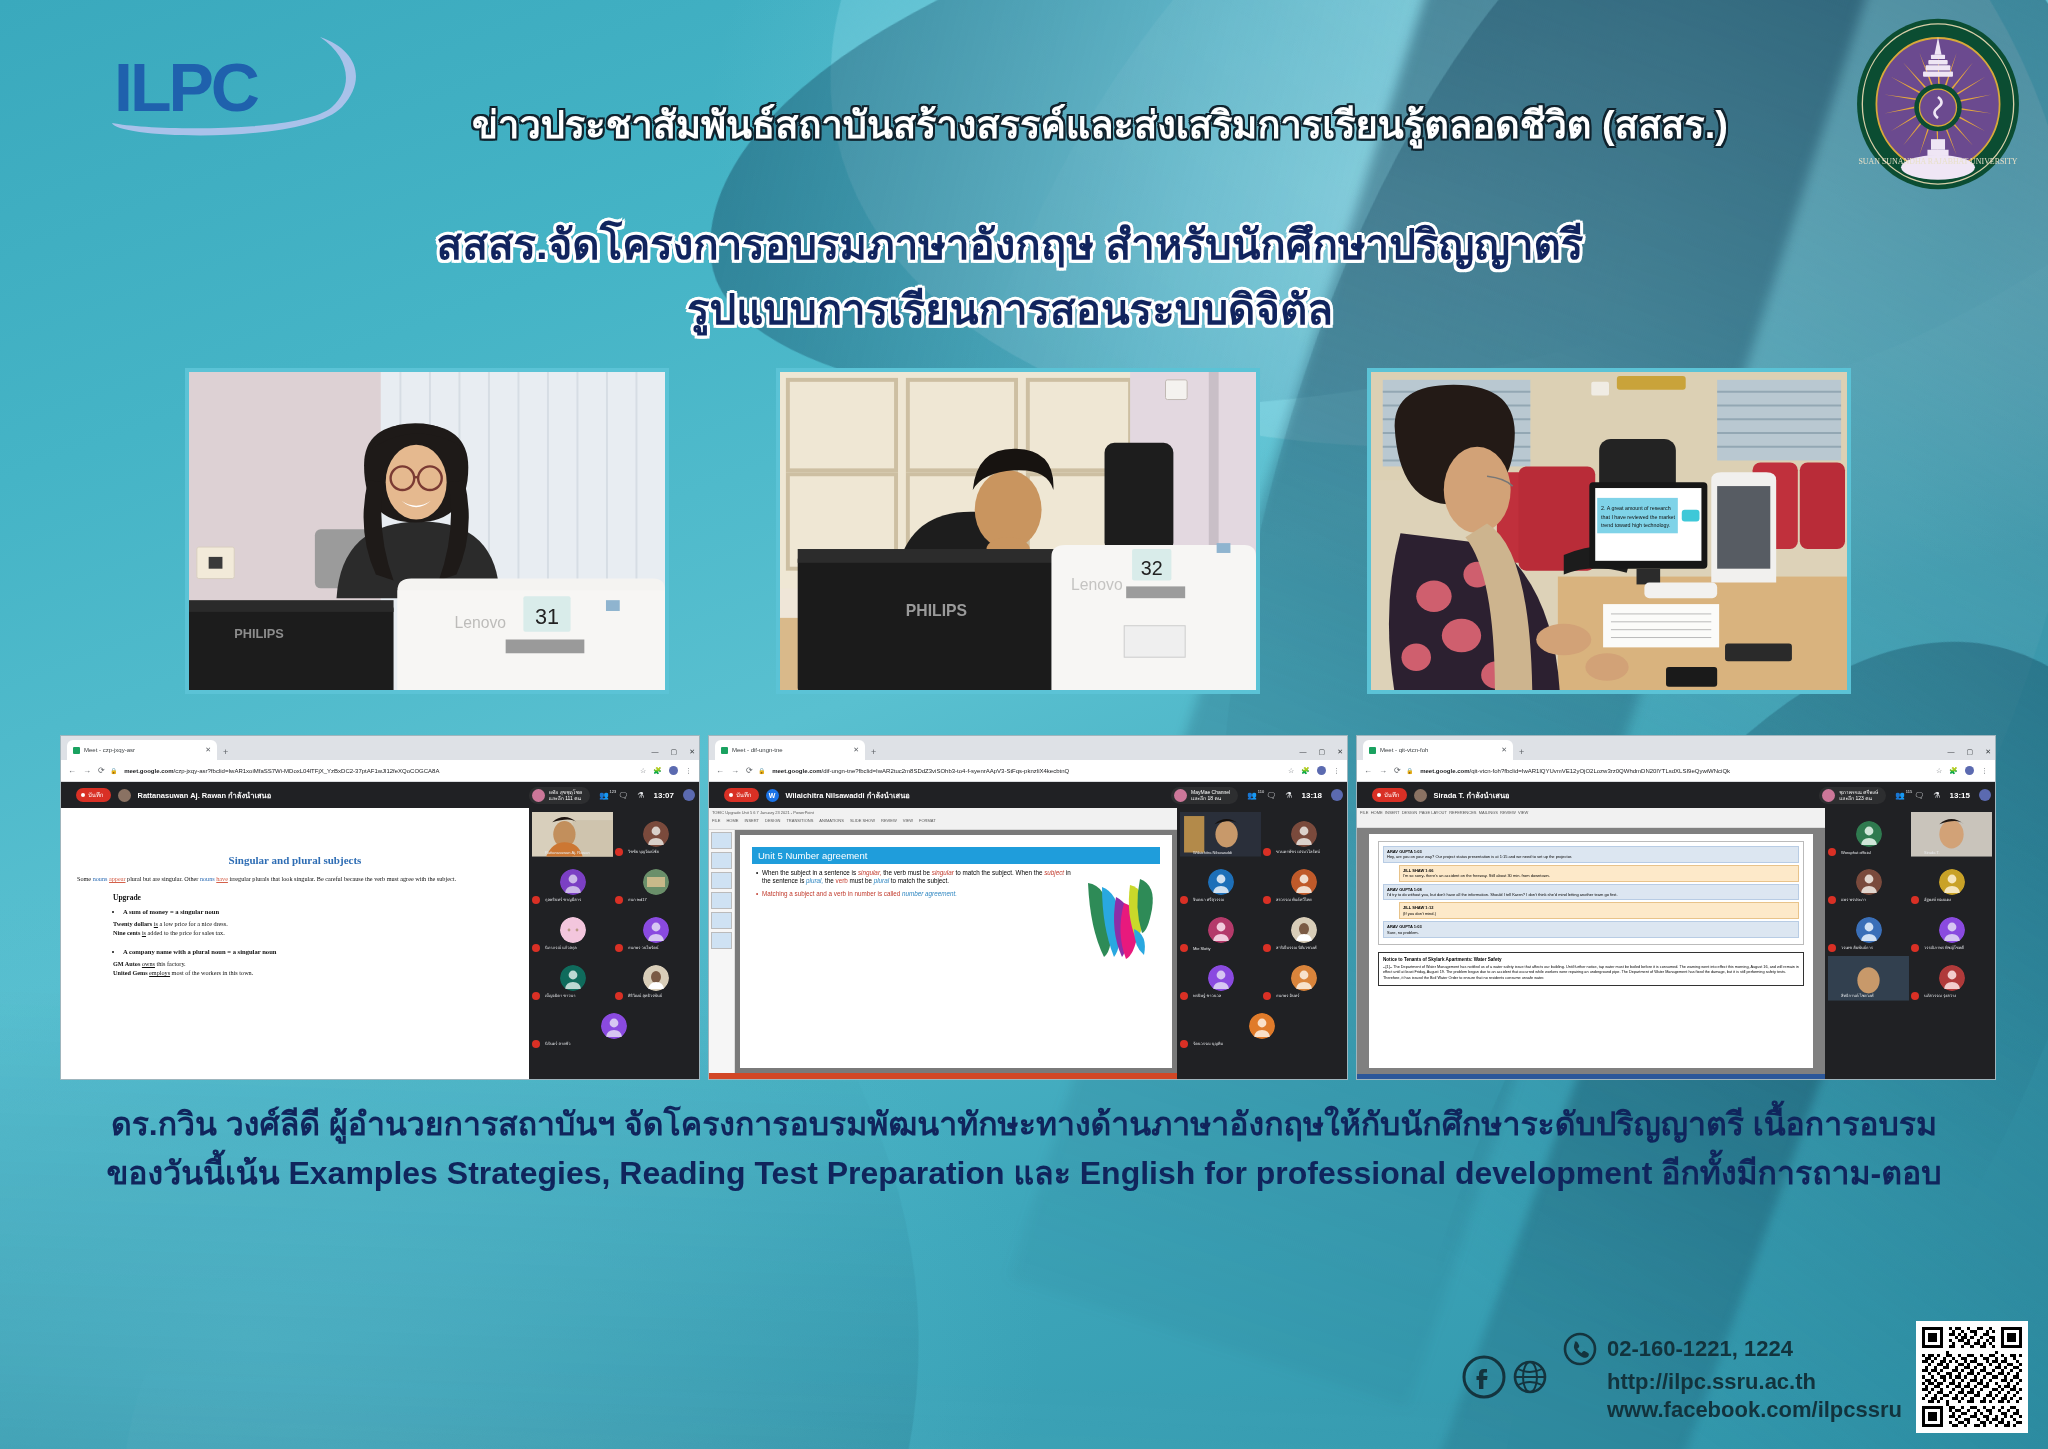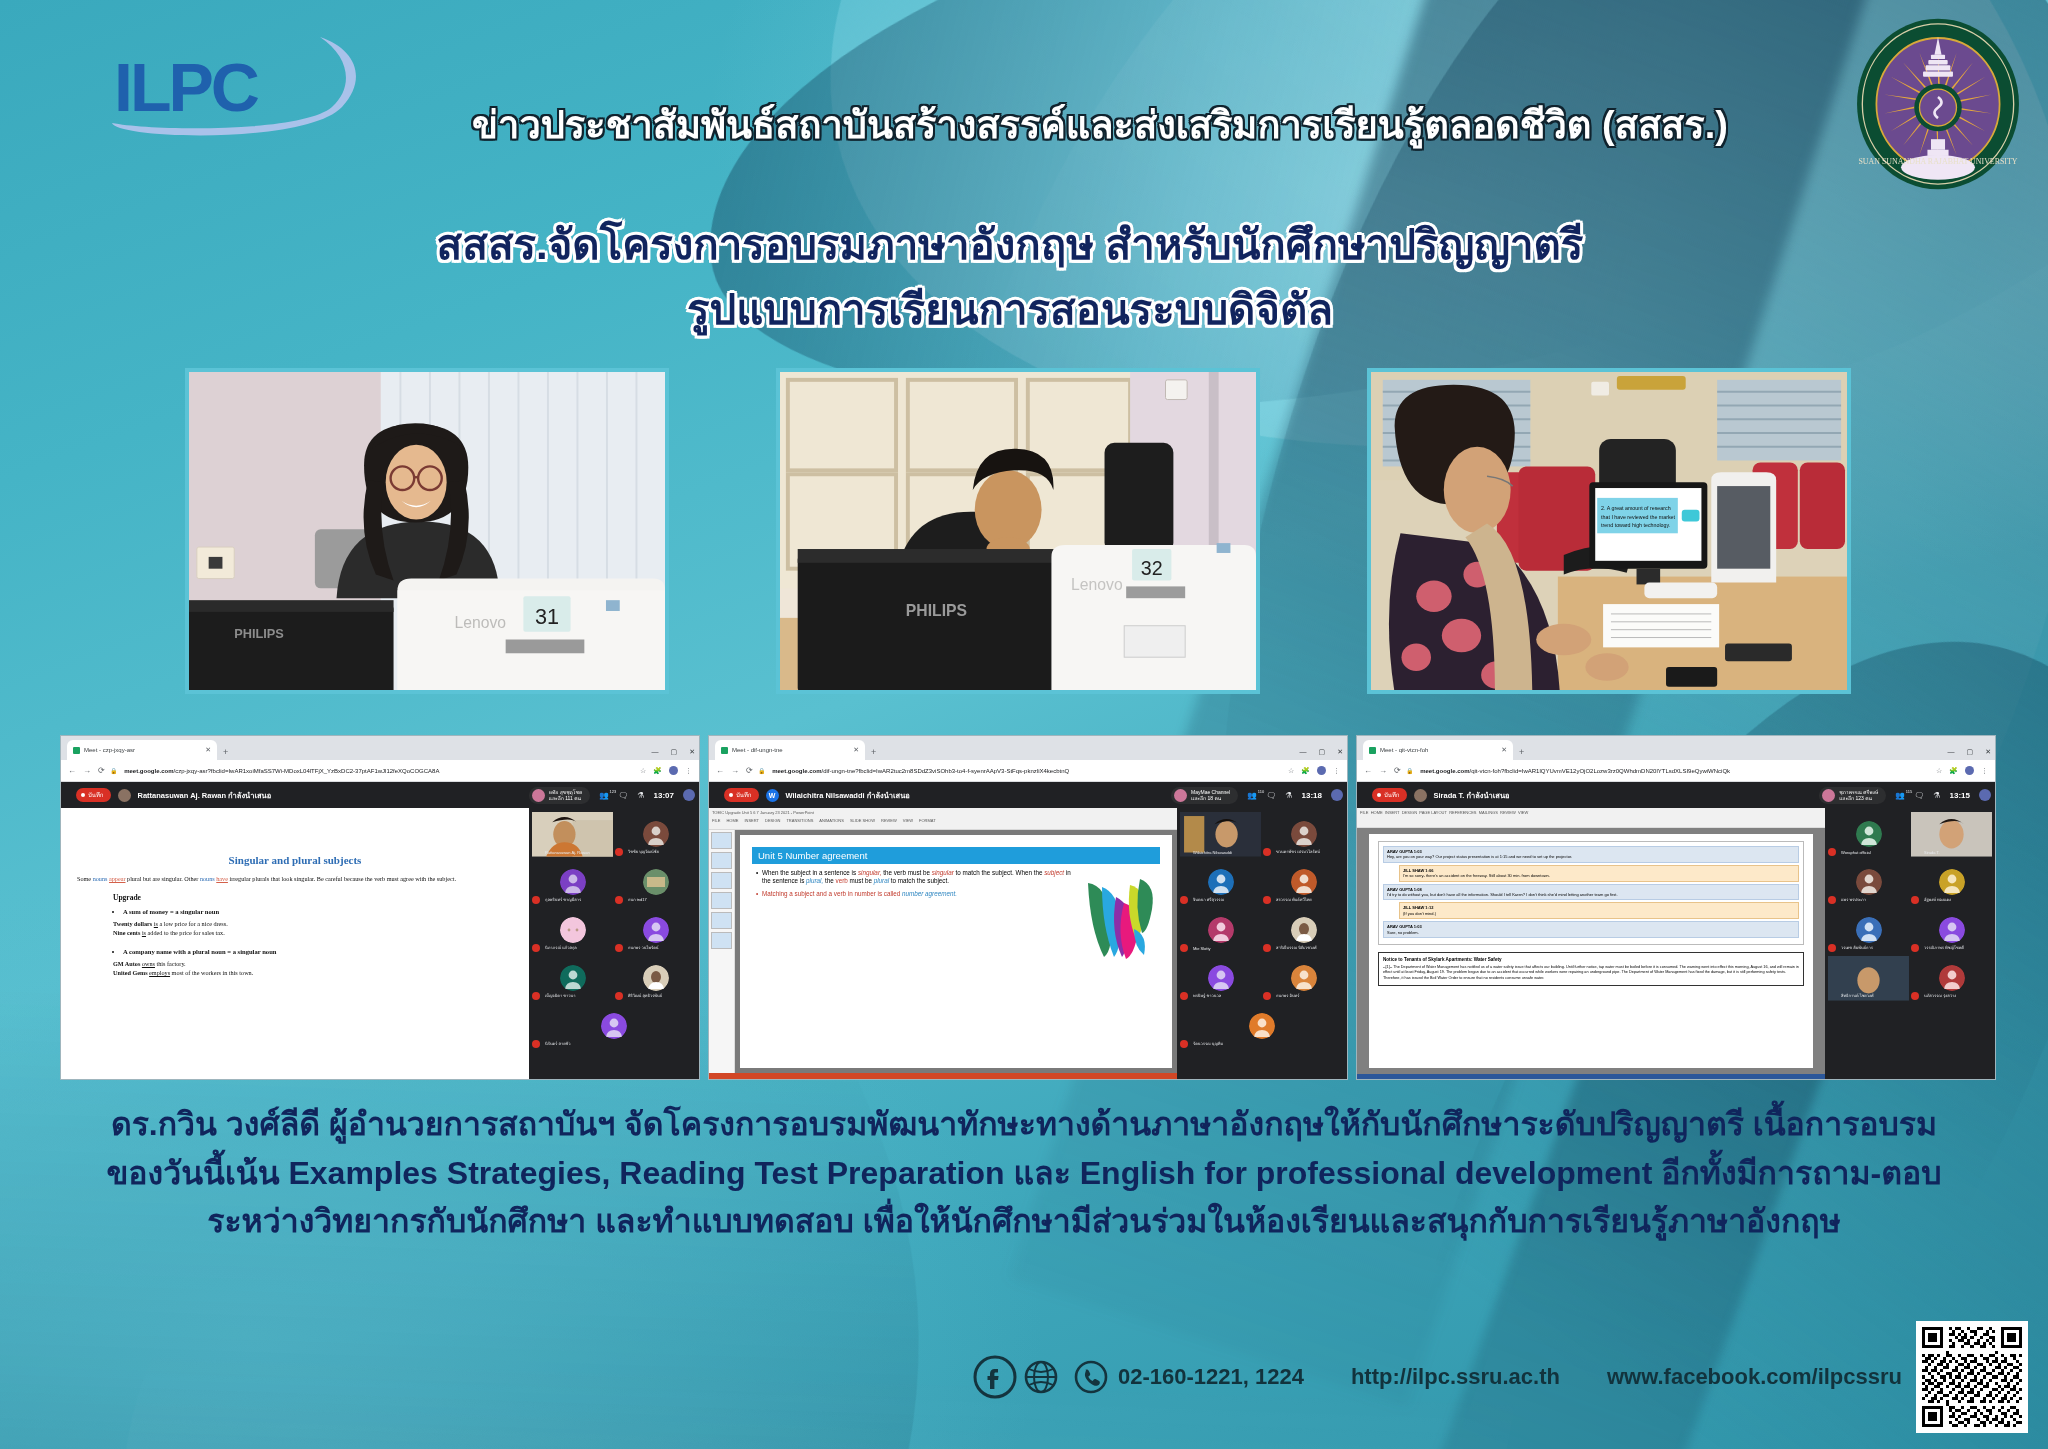--- a/index.html
+++ b/index.html
@@ -255,21 +255,21 @@
   
   .body-text {
     position:absolute; left:62px; top:1100px; width:1924px;
     color:#10255c; font-weight:bold; font-size:32px; line-height:1.52;
     text-align:center;
   }
   .body-text div { white-space:nowrap; }
 
   
   .footer { position:absolute; right:20px; bottom:14px; height:116px; display:flex; align-items:center; gap:14px; }
-  .contact-col { display:flex; flex-direction:row; justify-content:center; gap:2px; color:#12333d; }
+  .contact-col { display:flex; flex-direction:column; justify-content:center; gap:2px; color:#12333d; }
   .contact-line { display:flex; align-items:center; gap:9px; font-size:22px; font-weight:bold; }
   .cico { width:36px; height:36px; flex:none; }
   .fb-ico { width:44px; height:44px; }
   .qr { width:112px; height:112px; background:#fff; padding:6px; }
   .footer-stack { display:flex; align-items:center; gap:6px; }
 </style>
 </head>
 <body>
 
 <div id="poster">
@@ -1005,21 +1005,20 @@
             <span class="lbl">นภัสวรรณ รุ่งสว่าง</span>
           </div>
         </div>
       </div>
     </div>
   </div>
 
   <div class="body-text">
     <div>ดร.กวิน วงศ์ลีดี ผู้อำนวยการสถาบันฯ จัดโครงการอบรมพัฒนาทักษะทางด้านภาษาอังกฤษให้กับนักศึกษาระดับปริญญาตรี เนื้อการอบรม</div>
     <div>ของวันนี้เน้น Examples Strategies, Reading Test Preparation  และ English for professional development อีกทั้งมีการถาม-ตอบ</div>
-    <div>ระหว่างวิทยากรกับนักศึกษา และทำแบบทดสอบ เพื่อให้นักศึกษามีส่วนร่วมในห้องเรียนและสนุกกับการเรียนรู้ภาษาอังกฤษ</div>
   </div>
 
   <div class="footer">
     <div class="footer-stack">
       <svg class="fb-ico" viewBox="0 0 44 44">
         <circle cx="22" cy="22" r="20" fill="none" stroke="#14343e" stroke-width="3"></circle>
         <path d="M25 14h-3.5c-2.6 0-4.5 1.9-4.5 4.6V21h-2.5v4H17v9h4.4v-9H25l.6-4h-4.2v-2.1c0-.9.4-1.4 1.5-1.4H25z" fill="#14343e"></path>
       </svg>
       <svg class="cico" viewBox="0 0 36 36">
         <circle cx="18" cy="18" r="15" fill="none" stroke="#14343e" stroke-width="2.6"></circle>

